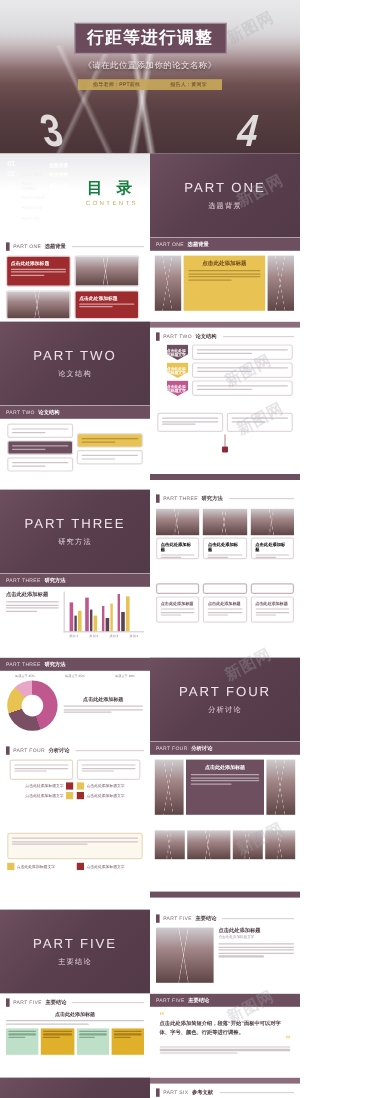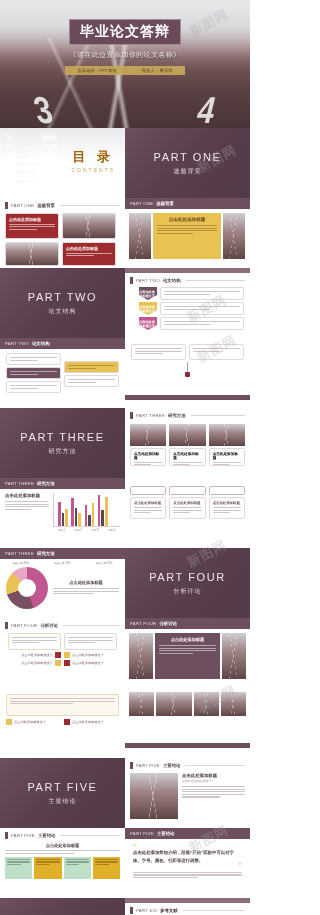--- a/index.html
+++ b/index.html
@@ -81,21 +81,21 @@
   .hdr-solid .cn{ color:#fff; }
 
   
   .toc{ position:relative; }
   .toc-list{ position:absolute;left:6px;top:6px;z-index:4; }
   .toc-row{ display:flex;align-items:center;gap:3px;margin-bottom:2.6px; }
   .toc-num{ font-size:6px;color:#fff;opacity:.85;font-weight:bold;width:9px; }
   .toc-en{ font-size:3.4px;color:#f2ecef;opacity:.8;width:20px; }
   .toc-cn{ font-size:4px;color:#fff;font-weight:bold; }
   .toc-title{ position:absolute;right:10px;top:20px;z-index:4;text-align:center; }
-  .toc-title .c{ font-size:13px;font-weight:bold;color:#a16207;letter-spacing:4px; }
+  .toc-title .c{ font-size:13px;font-weight:bold;color:#15803d;letter-spacing:4px; }
   .toc-title .e{ font-size:5px;color:#c8a85a;letter-spacing:2px;margin-top:1px; }
 
   
   .body{ padding:4px 5px; }
   .row{ display:flex;gap:3px; }
   .card{ border:1px solid #e2d7dc;border-radius:2px;padding:3px;background:#fff; }
   .card-ttl{ font-size:4px;font-weight:bold;margin-bottom:1.5px; }
   .lines{ }
   .lines i{ display:block;height:1.2px;background:#cfc4ca;margin-bottom:1.4px;border-radius:1px; }
   .lines i.s{ width:60%; }
@@ -138,21 +138,21 @@
 </style>
 </head>
 <body>
 
 <div class="page">
 
   <div class="hero track">
     <div class="numL" style="font-size:30px">3</div>
     <div class="numR" style="font-size:30px">4</div>
     <div class="inner">
-      <div class="hero-title">毕业论文答辩</div>
+      <div class="hero-title">行距等进行调整</div>
       <div class="hero-sub">《请在此位置添加你的论文名称》</div>
       <div class="hero-bar">
         <span>指导老师：PPT前线</span>
         <span>报告人：黄同学</span>
       </div>
     </div>
   </div>
 
   <div class="grid">
 

